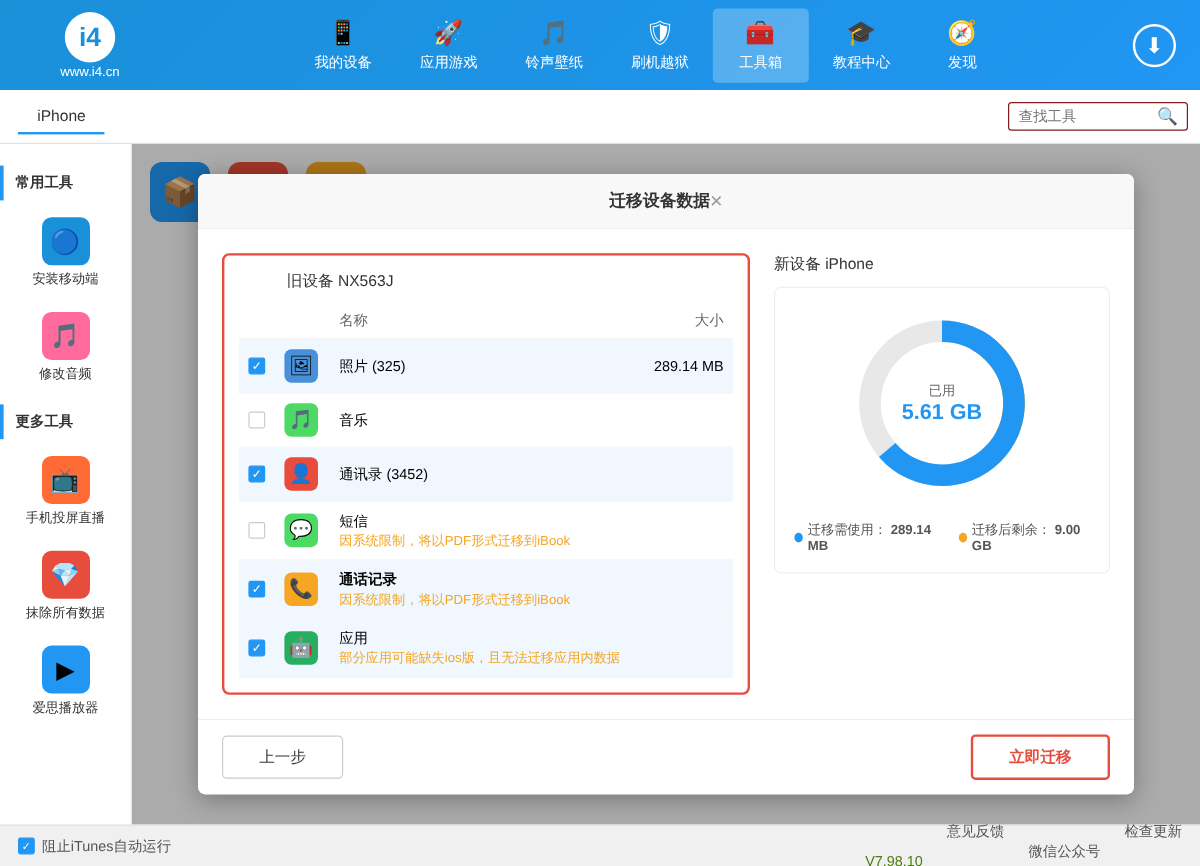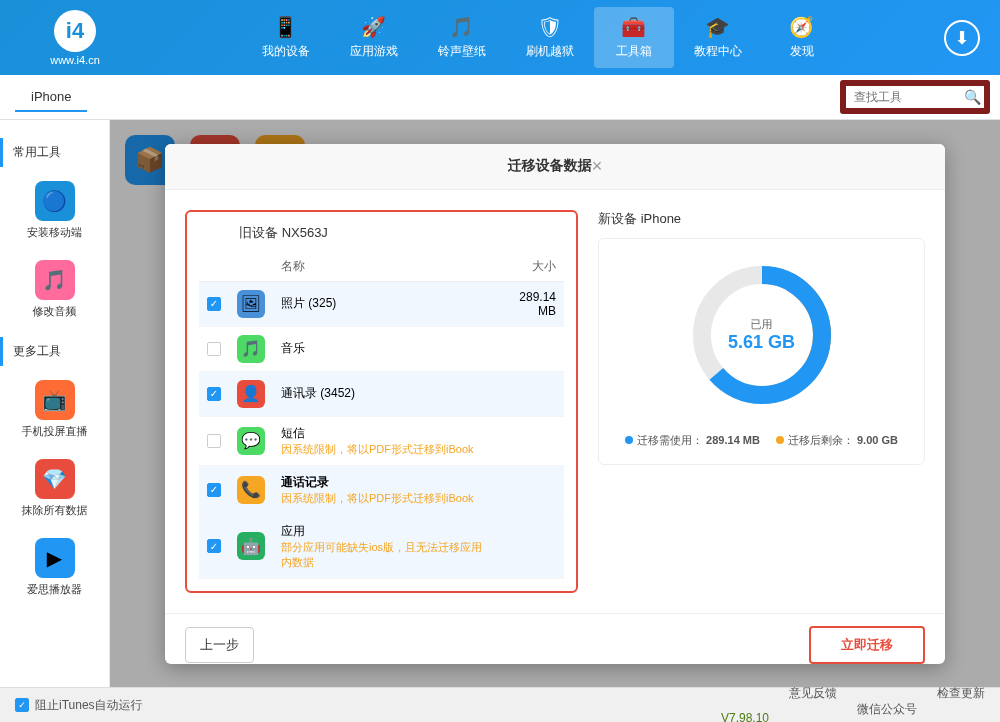--- a/index.html
+++ b/index.html
@@ -47,36 +47,36 @@
     }
     .device-tab {
       padding: 6px 16px; font-size: 13px; color: #333; cursor: pointer;
       border-bottom: 2px solid #2196F3; font-weight: 500;
     }
     .search-area {
       position: absolute; right: 10px; top: 50%; transform: translateY(-50%);
       display: flex; align-items: center;
     }
     .search-input {
-      border: 6px solid #7f1d1d; border-radius: 3px; padding: 4px 28px 4px 8px;
+      border: 1px solid #7f1d1d; border-radius: 3px; padding: 4px 28px 4px 8px;
       font-size: 12px; width: 150px; outline: none; color: #999;
     }
     .search-icon { position: absolute; right: 8px; color: #999; font-size: 14px; }
 
     
     .main-layout { display: flex; height: calc(722px - 75px - 45px - 35px); background: #f5f5f5; }
 
     
     .sidebar {
       width: 110px; background: white; border-right: 1px solid #e8e8e8;
       display: flex; flex-direction: column; align-items: center; padding: 10px 0;
       overflow-y: auto;
     }
     .sidebar-section-title {
-      width: 100%; padding: 6px 10px; font-size: 12px; color: #333; font-weight: normal;
+      width: 100%; padding: 6px 10px; font-size: 12px; color: #333; font-weight: bold;
       border-left: 3px solid #2196F3; margin: 8px 0 4px 0;
     }
     .sidebar-item {
       display: flex; flex-direction: column; align-items: center; justify-content: center;
       width: 90px; padding: 8px 4px; cursor: pointer; border-radius: 4px; margin: 2px 0;
       gap: 4px;
     }
     .sidebar-icon {
       width: 40px; height: 40px; border-radius: 8px;
       display: flex; align-items: center; justify-content: center; font-size: 20px;
@@ -125,21 +125,21 @@
       display: flex; align-items: center; justify-content: center; font-size: 16px;
     }
     .checkbox {
       width: 14px; height: 14px; border: 1px solid #ccc; border-radius: 2px;
       display: flex; align-items: center; justify-content: center; background: white;
       cursor: pointer;
     }
     .checkbox.checked { background: #2196F3; border-color: #2196F3; color: white; font-size: 10px; }
 
     
-    .right-panel { width: 327px; }
+    .right-panel { width: 280px; }
     .right-panel-title { font-size: 13px; color: #333; margin-bottom: 10px; }
 
     
     .donut-container {
       display: flex; flex-direction: column; align-items: center;
       border: 1px solid #eee; border-radius: 6px; padding: 16px; background: white;
     }
     .donut-wrapper { position: relative; width: 160px; height: 160px; margin-bottom: 10px; }
     .donut-label {
       position: absolute; top: 50%; left: 50%; transform: translate(-50%, -50%);
@@ -150,21 +150,21 @@
     .legend { display: flex; gap: 16px; margin-top: 8px; font-size: 11px; color: #555; }
     .legend-item { display: flex; align-items: center; gap: 4px; }
     .legend-dot { width: 8px; height: 8px; border-radius: 50%; }
 
     
     .modal-footer {
       display: flex; align-items: center; justify-content: space-between;
       padding: 12px 20px; border-top: 1px solid #eee;
     }
     .btn-prev {
-      padding: 8px 14px; border: 1px solid #ccc; background: white; border-radius: 4px;
+      padding: 8px 30px; border: 1px solid #ccc; background: white; border-radius: 4px;
       cursor: pointer; font-size: 13px; color: #333; text-align: right;
     }
     .btn-migrate {
       padding: 8px 30px; background: white; border: 2px solid #e74c3c; border-radius: 4px;
       cursor: pointer; font-size: 13px; color: #e74c3c; font-weight: bold;
     }
 
     
     .status-bar {
       height: 35px; background: #f0f0f0; border-top: 1px solid #ddd;

